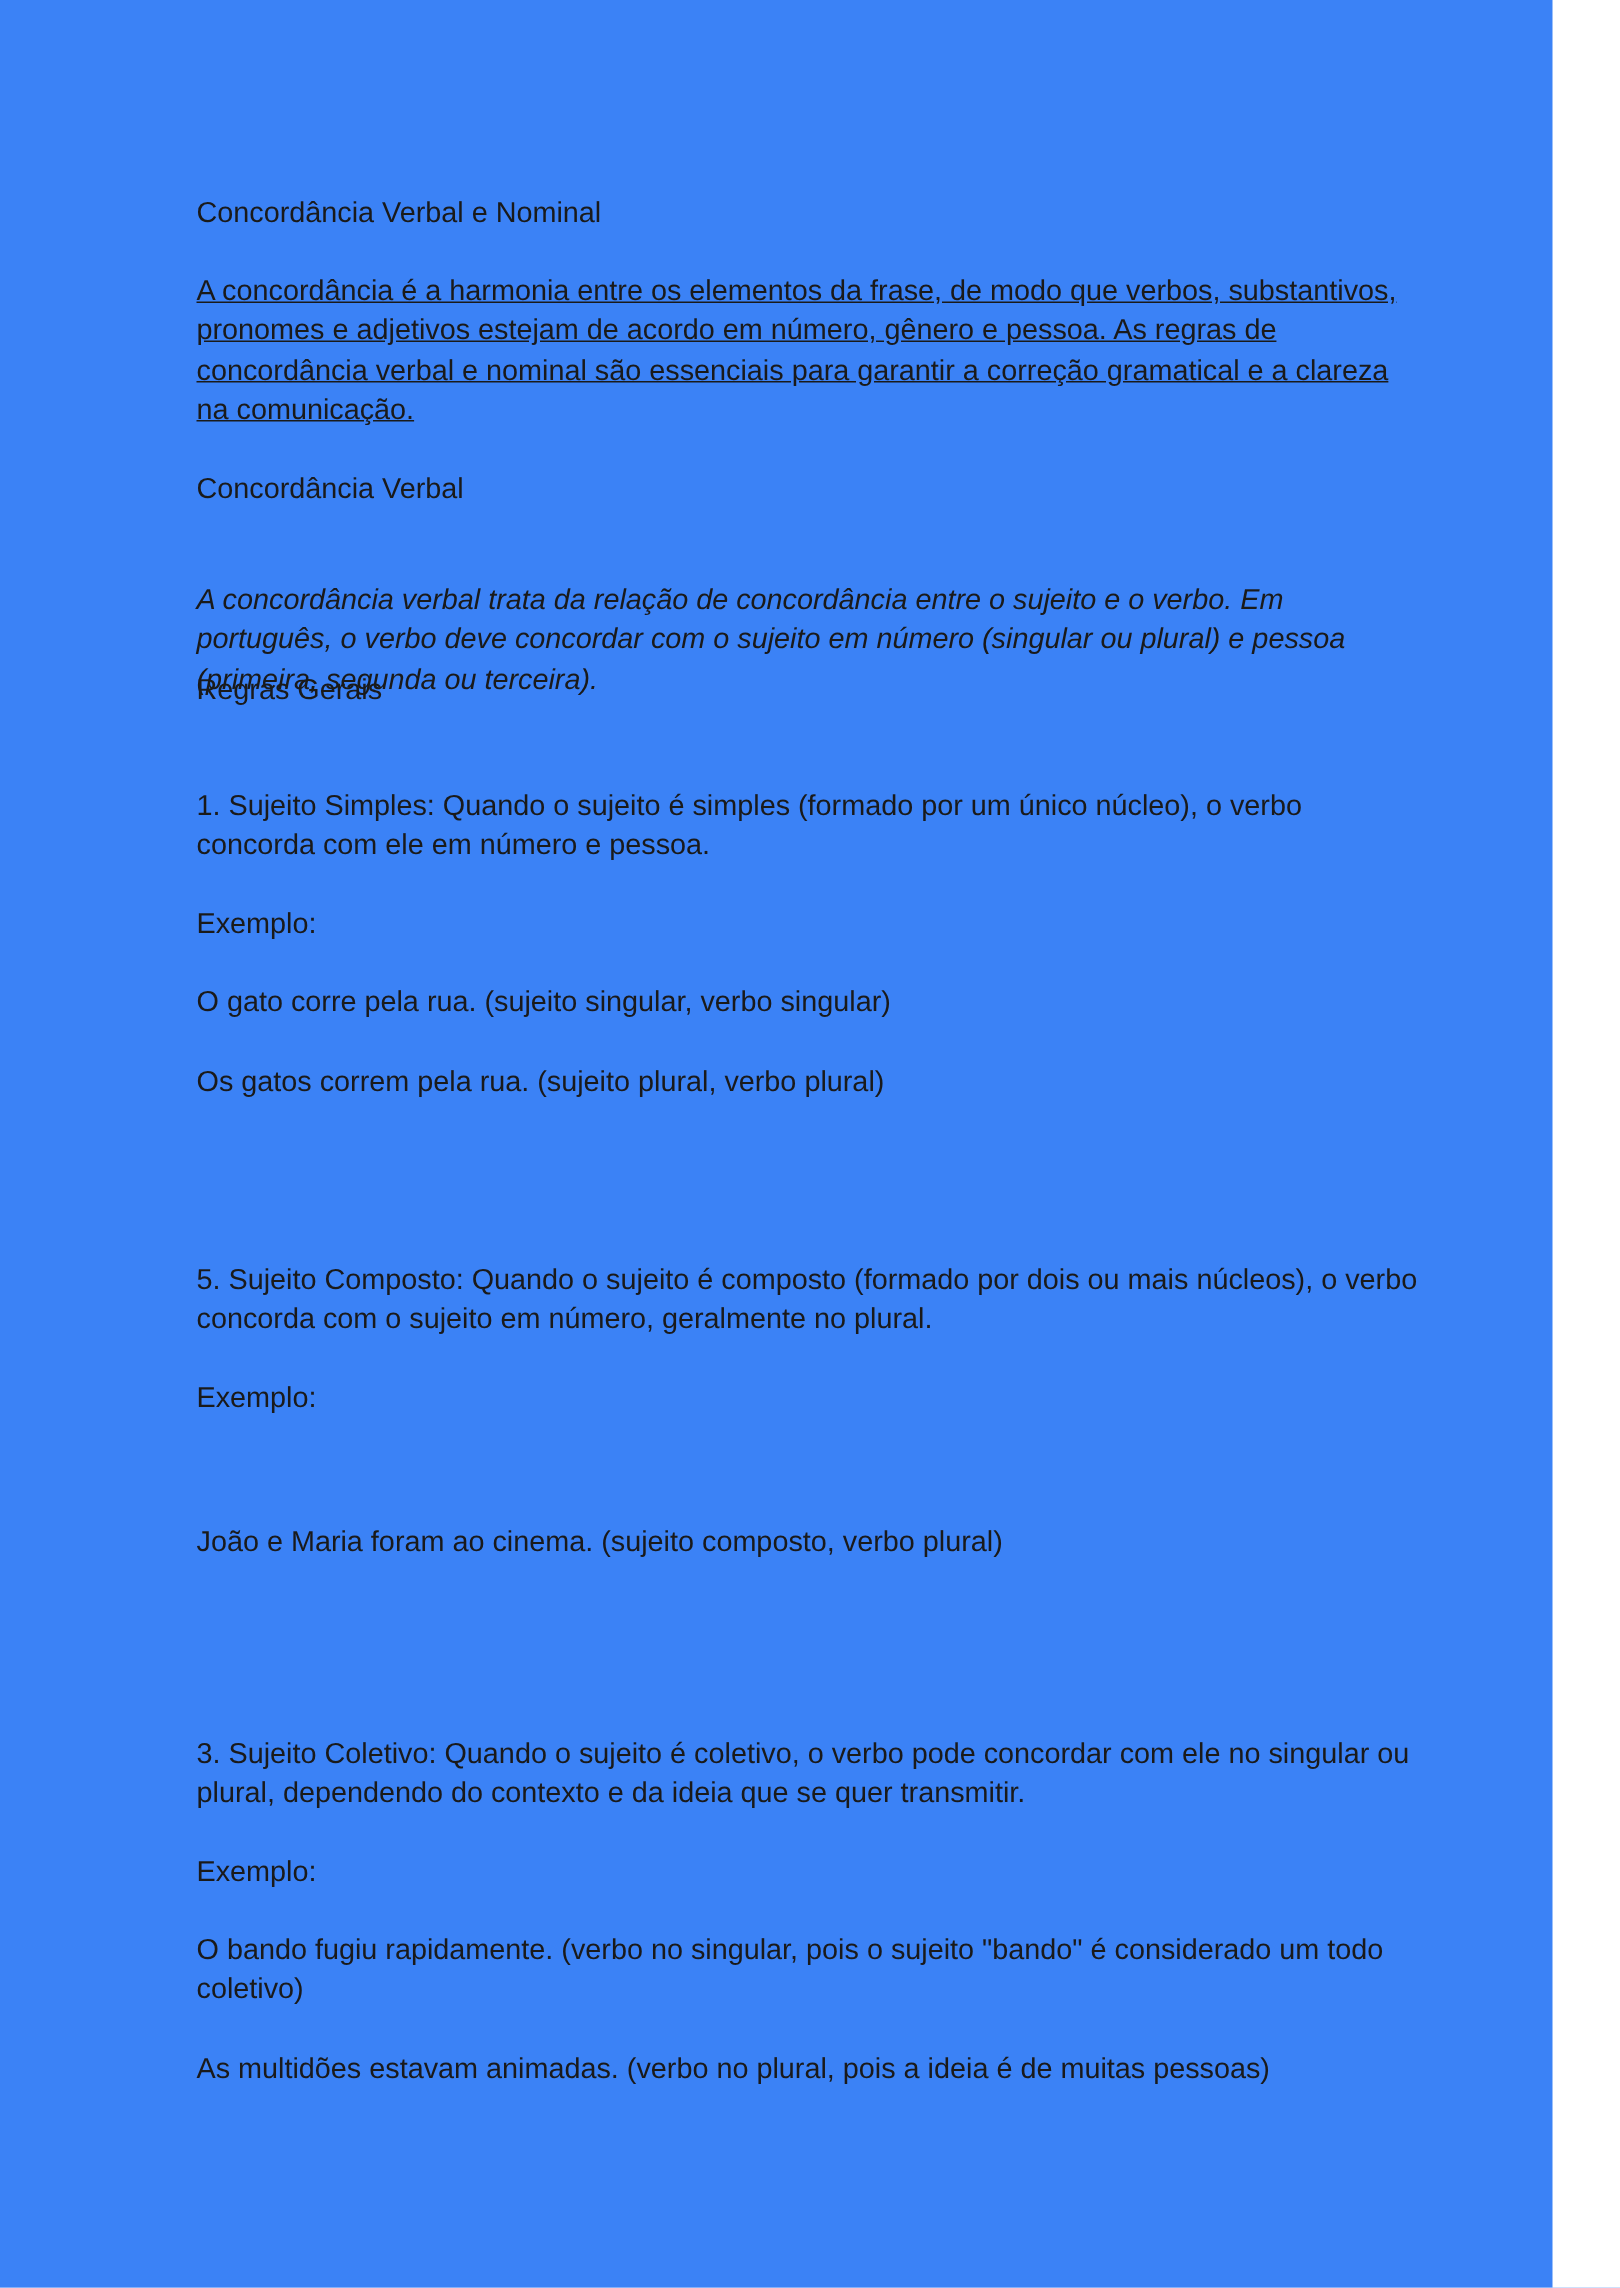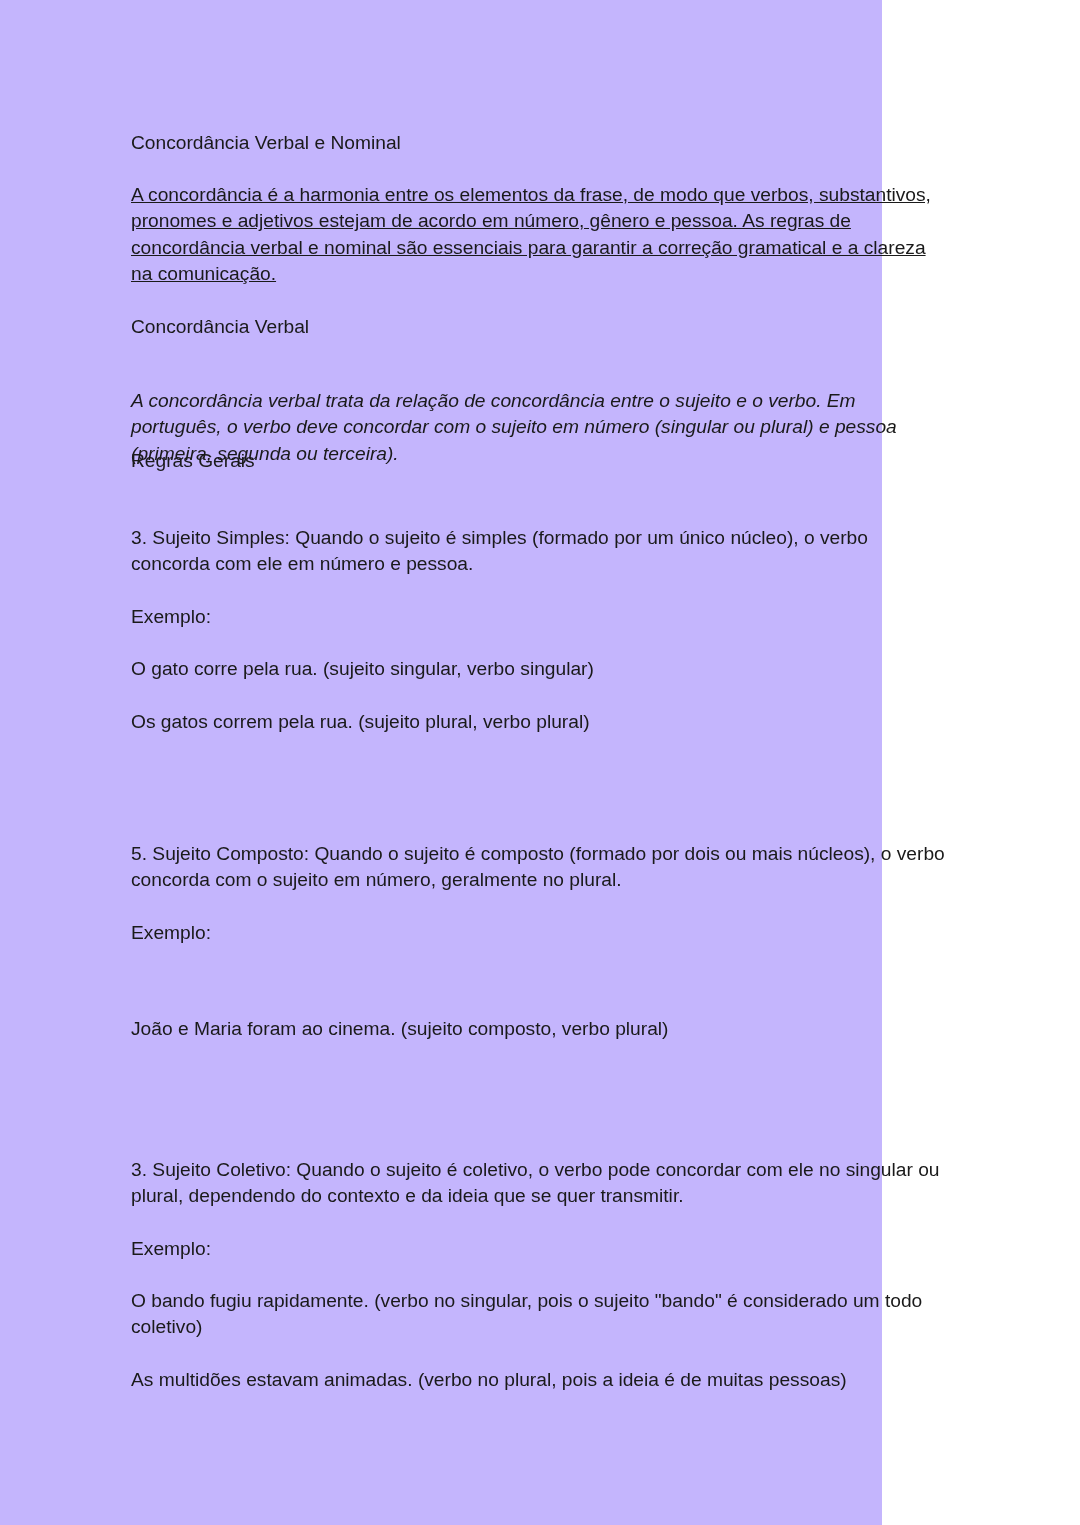--- a/index.html
+++ b/index.html
@@ -1,17 +1,17 @@
 <!DOCTYPE html>
 <html><head>
 <meta charset="utf-8">
 <style>
   html, body { margin: 0; padding: 0; background: #ffffff; }
   body { width: 1080px; height: 1525px; position: relative; overflow: hidden; }
-  .page { position: absolute; left: 0; top: 0; width: 882px; height: 1525px; background: #c4b5fd; }
+  .page { position: absolute; left: 0; top: 0; width: 1035px; height: 1525px; background: #3b82f6; }
   .blk {
     position: absolute;
     left: 131px;
     width: 820px;
     margin: 0;
     font-family: "Liberation Sans", sans-serif;
     font-size: 19.2px;
     line-height: 26.4px;
     color: #1a1a1a;
     white-space: normal;
@@ -25,21 +25,21 @@
   <p class="blk" style="top:130px;">Concordância Verbal e Nominal</p>
 
   <p class="blk" style="top:182px;text-decoration:underline;">A concordância é a harmonia entre os elementos da frase, de modo que verbos, substantivos, pronomes e adjetivos estejam de acordo em número, gênero e pessoa. As regras de concordância verbal e nominal são essenciais para garantir a correção gramatical e a clareza na comunicação.</p>
 
   <p class="blk" style="top:314px;">Concordância Verbal</p>
 
   <p class="blk" style="top:388px;font-style:italic;">A concordância verbal trata da relação de concordância entre o sujeito e o verbo. Em português, o verbo deve concordar com o sujeito em número (singular ou plural) e pessoa (primeira, segunda ou terceira).</p>
 
   <p class="blk" style="top:448px;">Regras Gerais</p>
 
-  <p class="blk" style="top:525px;">3. Sujeito Simples: Quando o sujeito é simples (formado por um único núcleo), o verbo concorda com ele em número e pessoa.</p>
+  <p class="blk" style="top:525px;">1. Sujeito Simples: Quando o sujeito é simples (formado por um único núcleo), o verbo concorda com ele em número e pessoa.</p>
   <p class="blk" style="top:604px;">Exemplo:</p>
   <p class="blk" style="top:656px;">O gato corre pela rua. (sujeito singular, verbo singular)</p>
   <p class="blk" style="top:709px;">Os gatos correm pela rua. (sujeito plural, verbo plural)</p>
 
   <p class="blk" style="top:841px;">5. Sujeito Composto: Quando o sujeito é composto (formado por dois ou mais núcleos), o verbo concorda com o sujeito em número, geralmente no plural.</p>
   <p class="blk" style="top:920px;">Exemplo:</p>
   <p class="blk" style="top:972px;margin-top:44px;">João e Maria foram ao cinema. (sujeito composto, verbo plural)</p>
 
   <p class="blk" style="top:1157px;">3. Sujeito Coletivo: Quando o sujeito é coletivo, o verbo pode concordar com ele no singular ou plural, dependendo do contexto e da ideia que se quer transmitir.</p>
   <p class="blk" style="top:1236px;">Exemplo:</p>

